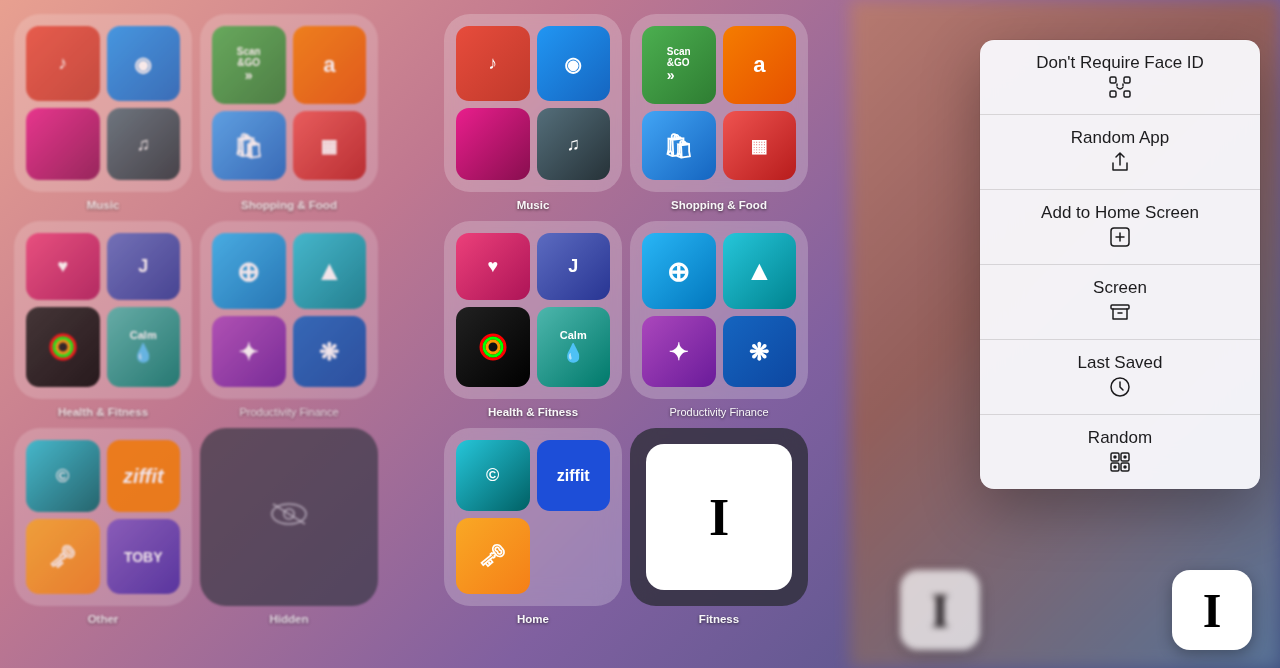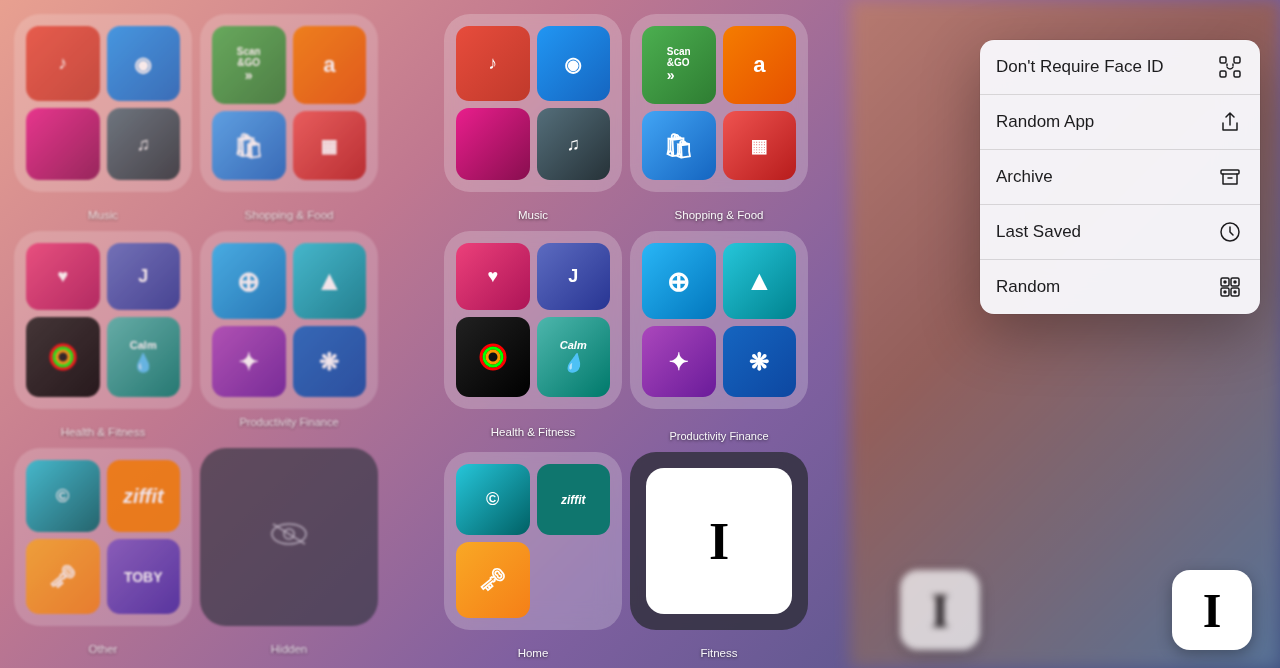--- a/index.html
+++ b/index.html
@@ -43,20 +43,21 @@
     }
 
     .menu-item {
       display: flex;
       align-items: center;
       justify-content: space-between;
       padding: 13px 16px;
       cursor: pointer;
       border-bottom: 0.5px solid rgba(0,0,0,0.12);
       transition: background 0.1s;
+      flex-direction: column;
     }
 
     .menu-item:last-child {
       border-bottom: none;
     }
 
     .menu-item-label {
       font-size: 17px;
       color: #1c1c1e;
       font-weight: 400;
@@ -156,23 +157,23 @@
 
     .row2 {
       display: flex;
       gap: 8px;
     }
 
     .flabel {
       font-size: 11.5px;
       color: rgba(255,255,255,0.95);
       text-shadow: 0 1px 3px rgba(0,0,0,0.6);
-      font-weight: 400;
+      font-weight: 700;
       text-align: center;
-      margin-top: 12px;
+      margin-top: 2px;
     }
 
     .hidden-folder-box {
       width: 178px;
       height: 178px;
       border-radius: 26px;
       background: rgba(50,52,65,0.82);
       display: flex;
       align-items: center;
       justify-content: center;
@@ -359,21 +360,21 @@
             <span>J</span>
           </div>
         <div class="ico" style="background:linear-gradient(135deg,#212121,#000);">
           <svg width="30" height="30" viewBox="0 0 30 30">
               <circle cx="15" cy="15" r="12" fill="none" stroke="#f00" stroke-width="3"></circle>
               <circle cx="15" cy="15" r="9" fill="none" stroke="#0f0" stroke-width="3"></circle>
               <circle cx="15" cy="15" r="6" fill="none" stroke="#ff9800" stroke-width="3"></circle>
             </svg>
         </div>
         <div class="ico" style="background:linear-gradient(135deg,#4db6ac,#00796b);font-size:11px;">
-          <div style="text-align:center;line-height:1.2;font-style:italic;">
+          <div style="text-align:center;line-height:1.2;">
               <div>Calm</div>
               <div style="font-size:18px;">💧</div>
             </div>
         </div>
       </div>
       <div class="flabel">Health &amp; Fitness</div>
     </div>
     <div class="folder-item">
       <div class="fbox">
         <div class="ico" style="background:linear-gradient(135deg,#29b6f6,#0277bd);font-size:28px;">
@@ -382,31 +383,31 @@
         <div class="ico" style="background:linear-gradient(135deg,#26c6da,#00838f);font-size:28px;">
             <span>▲</span>
           </div>
         <div class="ico" style="background:linear-gradient(135deg,#ab47bc,#6a1b9a);font-size:24px;">
             <span>✦</span>
           </div>
         <div class="ico" style="background:linear-gradient(135deg,#1565c0,#0d47a1);font-size:24px;">
             <span>❋</span>
           </div>
       </div>
-      <div class="flabel" style="font-size:11px;color:rgba(255,255,255,0.95);text-shadow:0 1px 3px rgba(0,0,0,0.6);font-weight:500;text-align:center;margin-top:16px;">Productivity Finance</div>
+      <div class="flabel" style="font-size:11px;color:rgba(255,255,255,0.95);text-shadow:0 1px 3px rgba(0,0,0,0.6);font-weight:500;text-align:center;margin-top:2px;">Productivity Finance</div>
     </div>
   </div>
 
   <div class="row2">
     <div class="folder-item">
       <div class="fbox">
         <div class="ico" style="background:linear-gradient(135deg,#26c6da,#006064);">
             <span>©</span>
           </div>
-        <div class="ico" style="background:#0f766e;color:#fff;font-size:12px;font-weight:900;font-style:italic;">ziffit</div>
+        <div class="ico" style="background:#1d4ed8;color:#fff;font-size:16px;font-weight:900;">ziffit</div>
         <div class="ico" style="background:linear-gradient(135deg,#f9a825,#f57f17);font-size:22px;">🗝</div>
       </div>
       <div class="flabel">Home</div>
     </div>
 
     <div class="folder-item">
       <div class="fbox dark-box" style="background:rgba(45,45,55,0.78);">
 
         <div style="grid-column:1/3;grid-row:1/3;display:flex;align-items:center;justify-content:center;background:white;border-radius:18px;margin:4px;">
           <span style="font-size:52px;font-family:Georgia,serif;font-weight:bold;color:#000;">I</span>
@@ -438,23 +439,33 @@
   <div class="menu-item">
     <span class="menu-item-label">Random App</span>
     <div class="menu-item-icon">
       <svg viewBox="0 0 22 22" fill="none" stroke="#1c1c1e" stroke-width="1.5">
         <path d="M11 2v12M7 6l4-4 4 4" stroke-linecap="round" stroke-linejoin="round"></path>
         <path d="M4 12v7h14v-7" stroke-linecap="round" stroke-linejoin="round"></path>
       </svg>
     </div>
   </div>
 
-
   <div class="menu-item">
-    <span class="menu-item-label">Archive</span>
+    <span class="menu-item-label">Add to Home Screen</span>
+    <div class="menu-item-icon">
+      <svg viewBox="0 0 22 22" fill="none" stroke="#1c1c1e" stroke-width="1.5">
+        <rect x="2" y="2" width="18" height="18" rx="3"></rect>
+        <line x1="11" y1="7" x2="11" y2="15" stroke-linecap="round"></line>
+        <line x1="7" y1="11" x2="15" y2="11" stroke-linecap="round"></line>
+      </svg>
+    </div>
+  </div>
+
+  <div class="menu-item">
+    <span class="menu-item-label">Screen</span>
     <div class="menu-item-icon">
       <svg viewBox="0 0 22 22" fill="none" stroke="#1c1c1e" stroke-width="1.5">
         <rect x="2" y="4" width="18" height="4" rx="1"></rect>
         <path d="M4 8v10h14V8" stroke-linecap="round" stroke-linejoin="round"></path>
         <path d="M9 12h4" stroke-linecap="round"></path>
       </svg>
     </div>
   </div>
 
 

